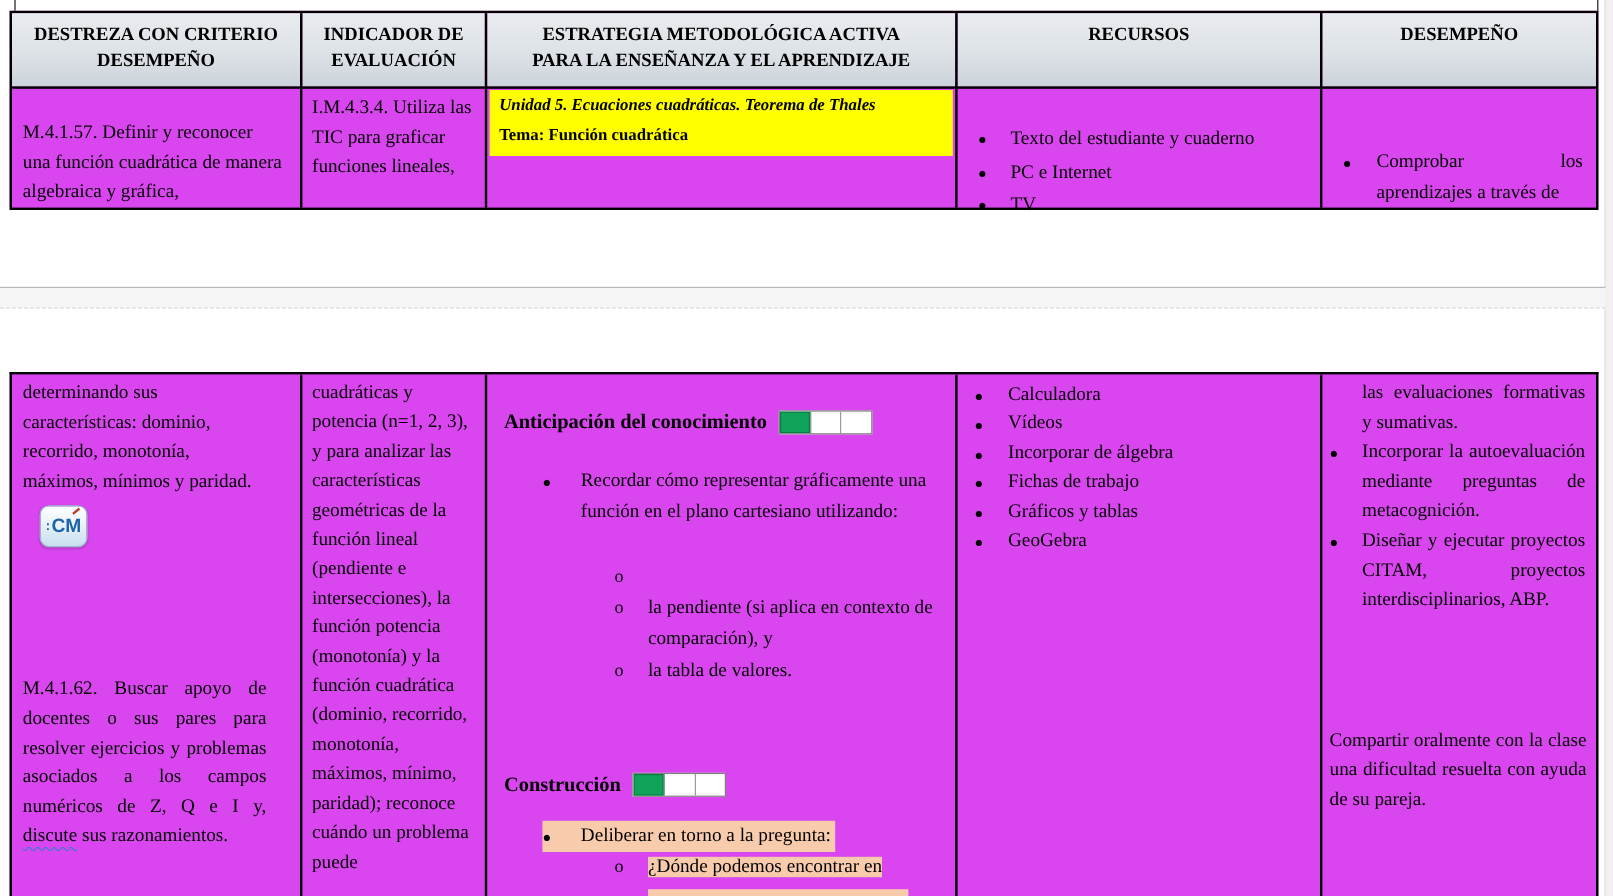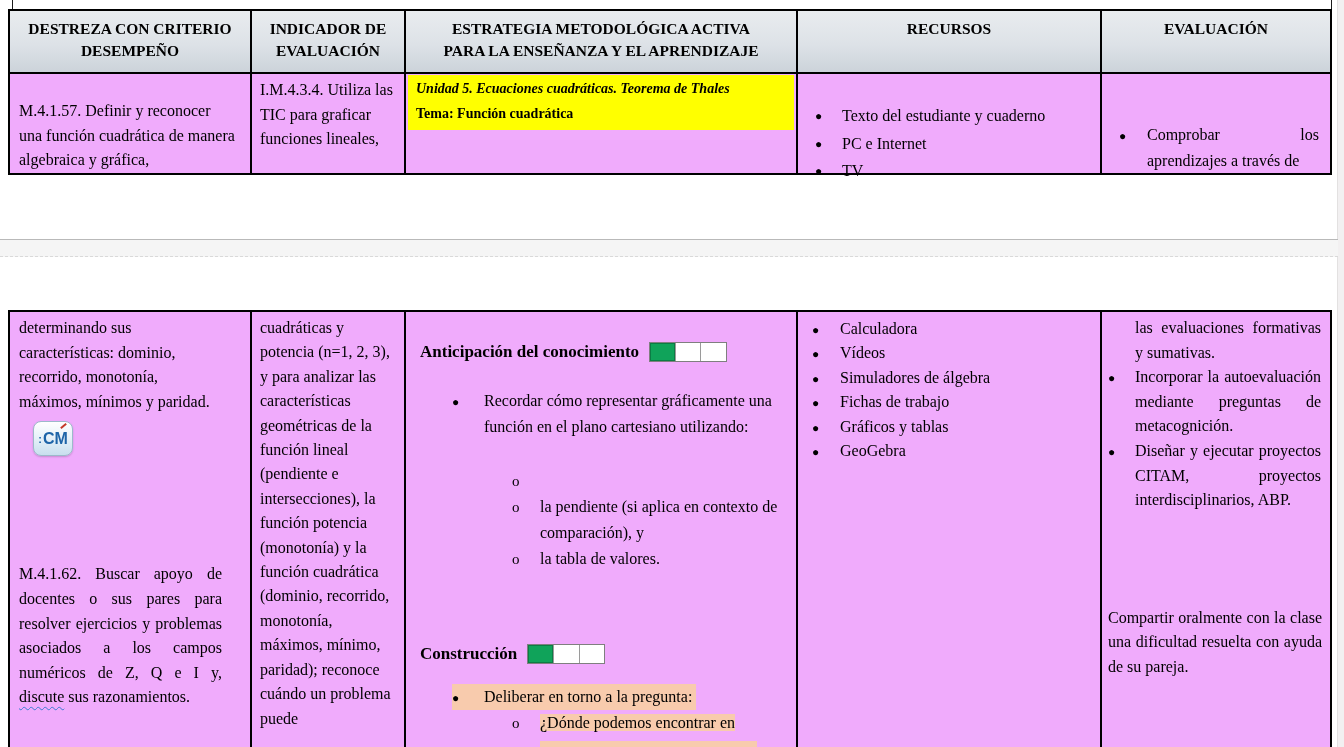--- a/index.html
+++ b/index.html
@@ -20,21 +20,21 @@
   .page-gap{
     position:absolute; left:0; top:239px; width:1338px; height:18px;
     background:#f5f5f5; border-top:1px solid #b9b9b9; border-bottom:1px dashed #d9d9d9;
   }
 
   
   .tbl{
     position:absolute; left:8px; width:1324px;
     display:grid;
     grid-template-columns:240px 154px 392px 304px 230px;
-    background:#f0abfc;
+    background:#d946ef;
     border:2px solid #000;
   }
   #table1{ top:9px; grid-template-rows:63px 99px; }
   #table2{ top:310px; height:437px; overflow:hidden; border-bottom:none; grid-template-rows:435px; }
 
   .hcell{
     display:flex; align-items:flex-start; justify-content:center;
     padding-top:7px; text-align:center;
     font-weight:bold; font-size:15.5px; line-height:21.5px;
     background:linear-gradient(180deg,#e9ecef 0%,#dde2e7 55%,#ccd3da 100%);
@@ -151,21 +151,21 @@
     <div class="hcell bl">
       <span class="hw2">INDICADOR DE EVALUACIÓN</span>
     </div>
     <div class="hcell bl">
       <span class="hw3">ESTRATEGIA METODOLÓGICA ACTIVA PARA LA ENSEÑANZA Y EL APRENDIZAJE</span>
     </div>
     <div class="hcell bl">
       <span>RECURSOS</span>
     </div>
     <div class="hcell bl">
-      <span>EVALUACIÓN</span>
+      <span>DESEMPEÑO</span>
     </div>
 
     <div class="cell p1-c1 t">
       <p>M.4.1.57. Definir y reconocer una función cuadrática de manera algebraica y gráfica,</p>
     </div>
 
     <div class="cell bl p1-c2 t">
       <p>I.M.4.3.4. Utiliza las TIC para graficar funciones lineales,</p>
     </div>
 
@@ -277,21 +277,21 @@
       <div class="li li-r2">
         <span class="mk">●</span>
         <div class="tx">Calculadora</div>
       </div>
       <div class="li li-r2">
         <span class="mk">●</span>
         <div class="tx">Vídeos</div>
       </div>
       <div class="li li-r2">
         <span class="mk">●</span>
-        <div class="tx">Simuladores de álgebra</div>
+        <div class="tx">Incorporar de álgebra</div>
       </div>
       <div class="li li-r2">
         <span class="mk">●</span>
         <div class="tx">Fichas de trabajo</div>
       </div>
       <div class="li li-r2">
         <span class="mk">●</span>
         <div class="tx">Gráficos y tablas</div>
       </div>
       <div class="li li-r2">

